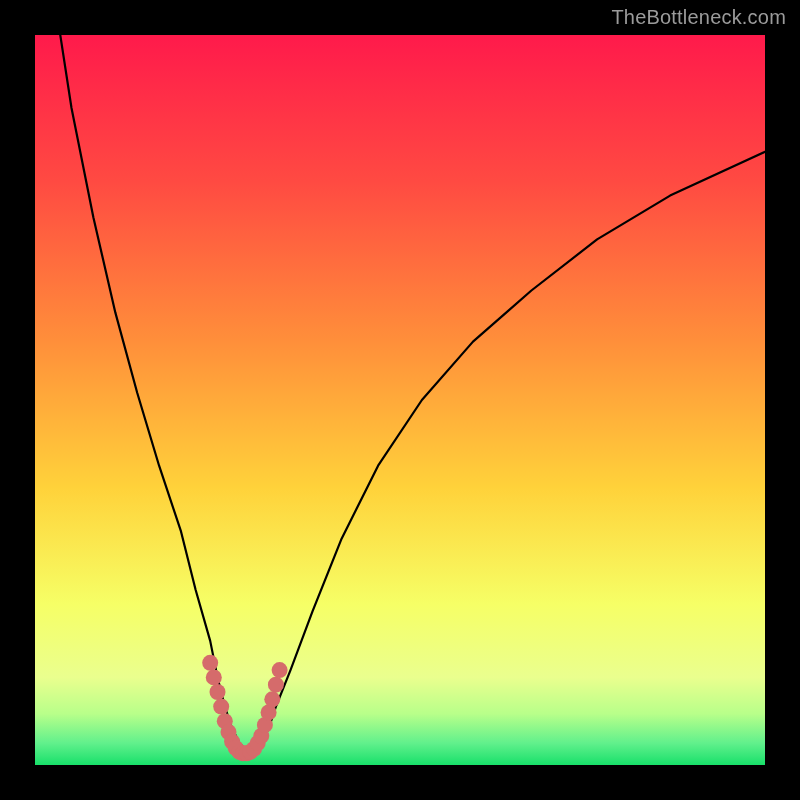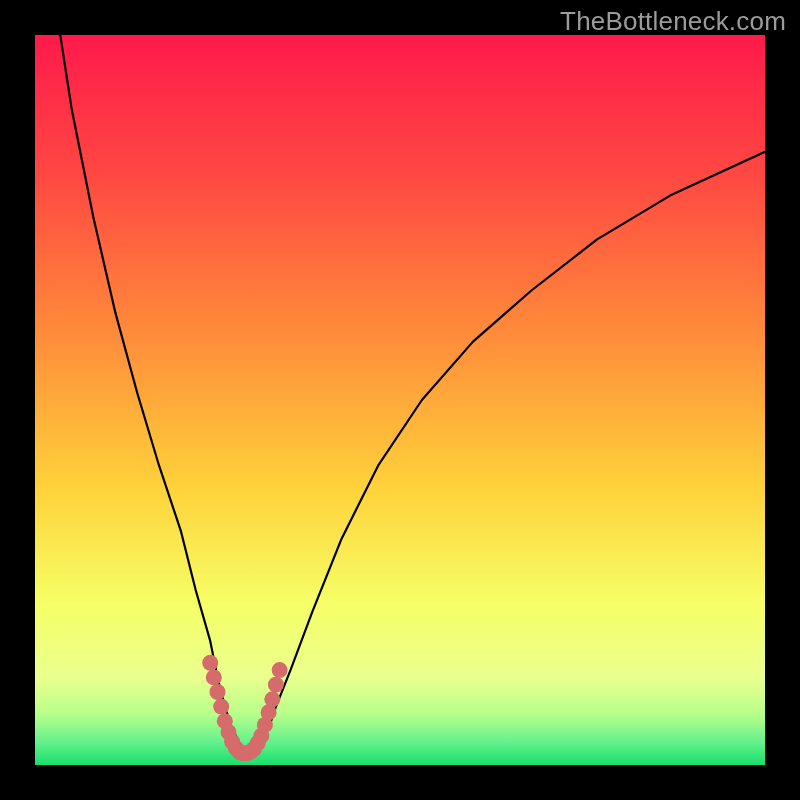--- a/index.html
+++ b/index.html
@@ -24,21 +24,21 @@
     top: 35px;
     width: 730px;
     height: 730px;
     overflow: hidden;
   }
   .watermark {
     position: absolute;
     top: 6px;
     right: 14px;
     font-family: Arial, Helvetica, sans-serif;
-    font-size: 26px;
+    font-size: 20px;
     color: #9b9b9b;
     font-weight: 500;
     letter-spacing: 0.2px;
   }
   svg { display: block; }
 </style>
 </head>
 <body>
 
 <div class="frame">

